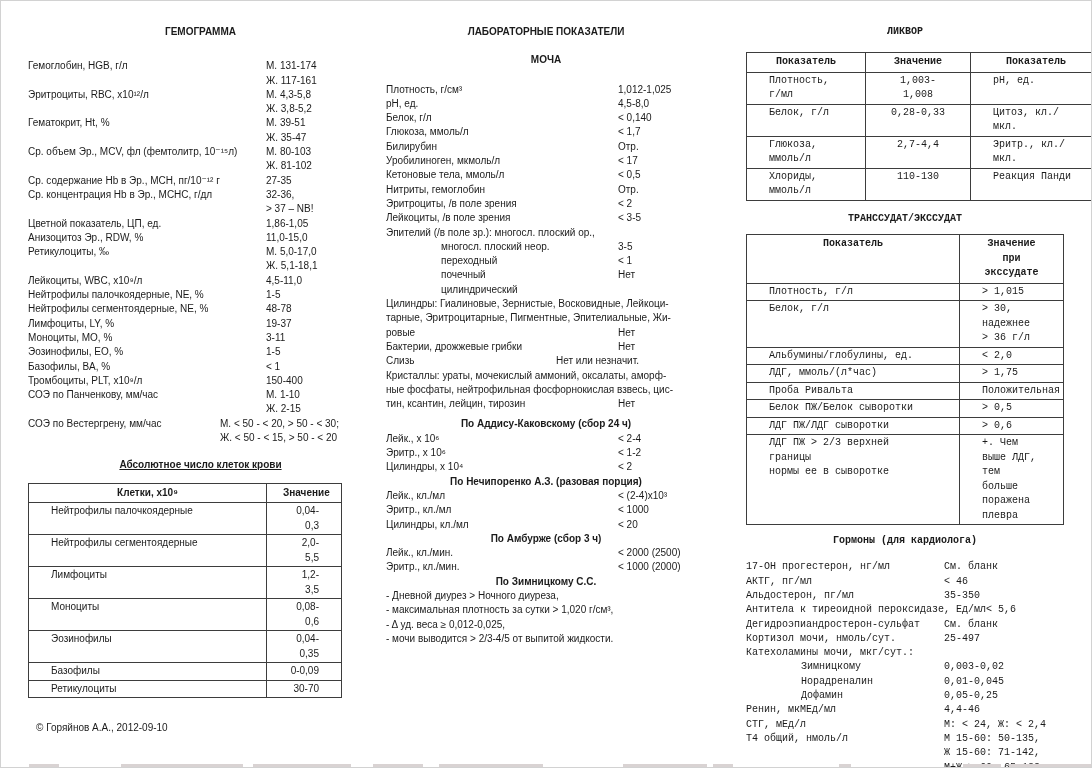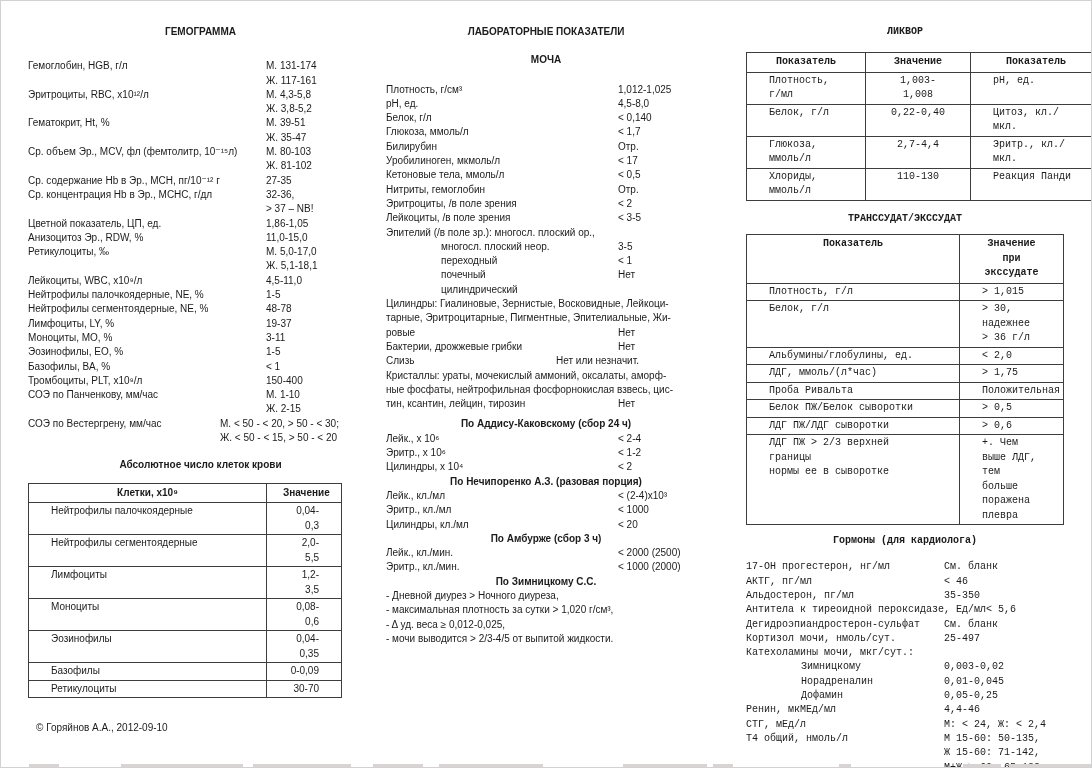--- a/index.html
+++ b/index.html
@@ -12,21 +12,21 @@
   .col { position:absolute; top:24px; }
   .col-left  { left:27px;  width:345px; }
   .col-mid   { left:385px; width:320px; }
   .col-right { left:745px; width:318px;font-family:Liberation Mono, monospace; }
 
   .col-title { text-align:center; font-weight:bold; line-height:14.3px; }
   .t-gap-left  { margin-bottom:20px; }
   .t-gap-mid   { margin-bottom:14px; }
   .t-gap-sub   { margin-bottom:15px; }
   .t-gap-right { margin-bottom:13px; }
-  .abs-title   { margin-top:13px; margin-bottom:10px; }
+  .abs-title   { margin-top:13px; margin-bottom:10px;text-decoration:underline; }
   .trans-title { margin-top:11px; margin-bottom:8px; }
   .horm-title  { margin-top:9px;  margin-bottom:12px; }
 
   .row { display:flex; line-height:14.3px; min-height:14.3px; }
   .row.gap-lg { margin-top:14px; }
   .lbl { flex:1 1 auto; white-space:nowrap; }
   .lbl.ind { padding-left:55px; box-sizing:border-box; }
   .val { flex:0 0 auto; white-space:nowrap; }
   .col-left  .val { width:107px; }
   .col-left  .val.wide { width:153px; }
@@ -388,21 +388,21 @@
           <tbody>
             <tr>
               <td>Плотность,
 г/мл</td>
               <td>1,003-1,008</td>
               <td>pH, ед.</td>
               <td>7,35-7,80</td>
             </tr>
             <tr>
               <td>Белок, г/л</td>
-              <td>0,22-0,40</td>
+              <td>0,28-0,33</td>
               <td>Цитоз, кл./мкл.</td>
               <td>до 3</td>
             </tr>
             <tr>
               <td>Глюкоза,
 ммоль/л</td>
               <td>2,7-4,4</td>
               <td>Эритр., кл./мкл.</td>
               <td>0</td>
             </tr>

